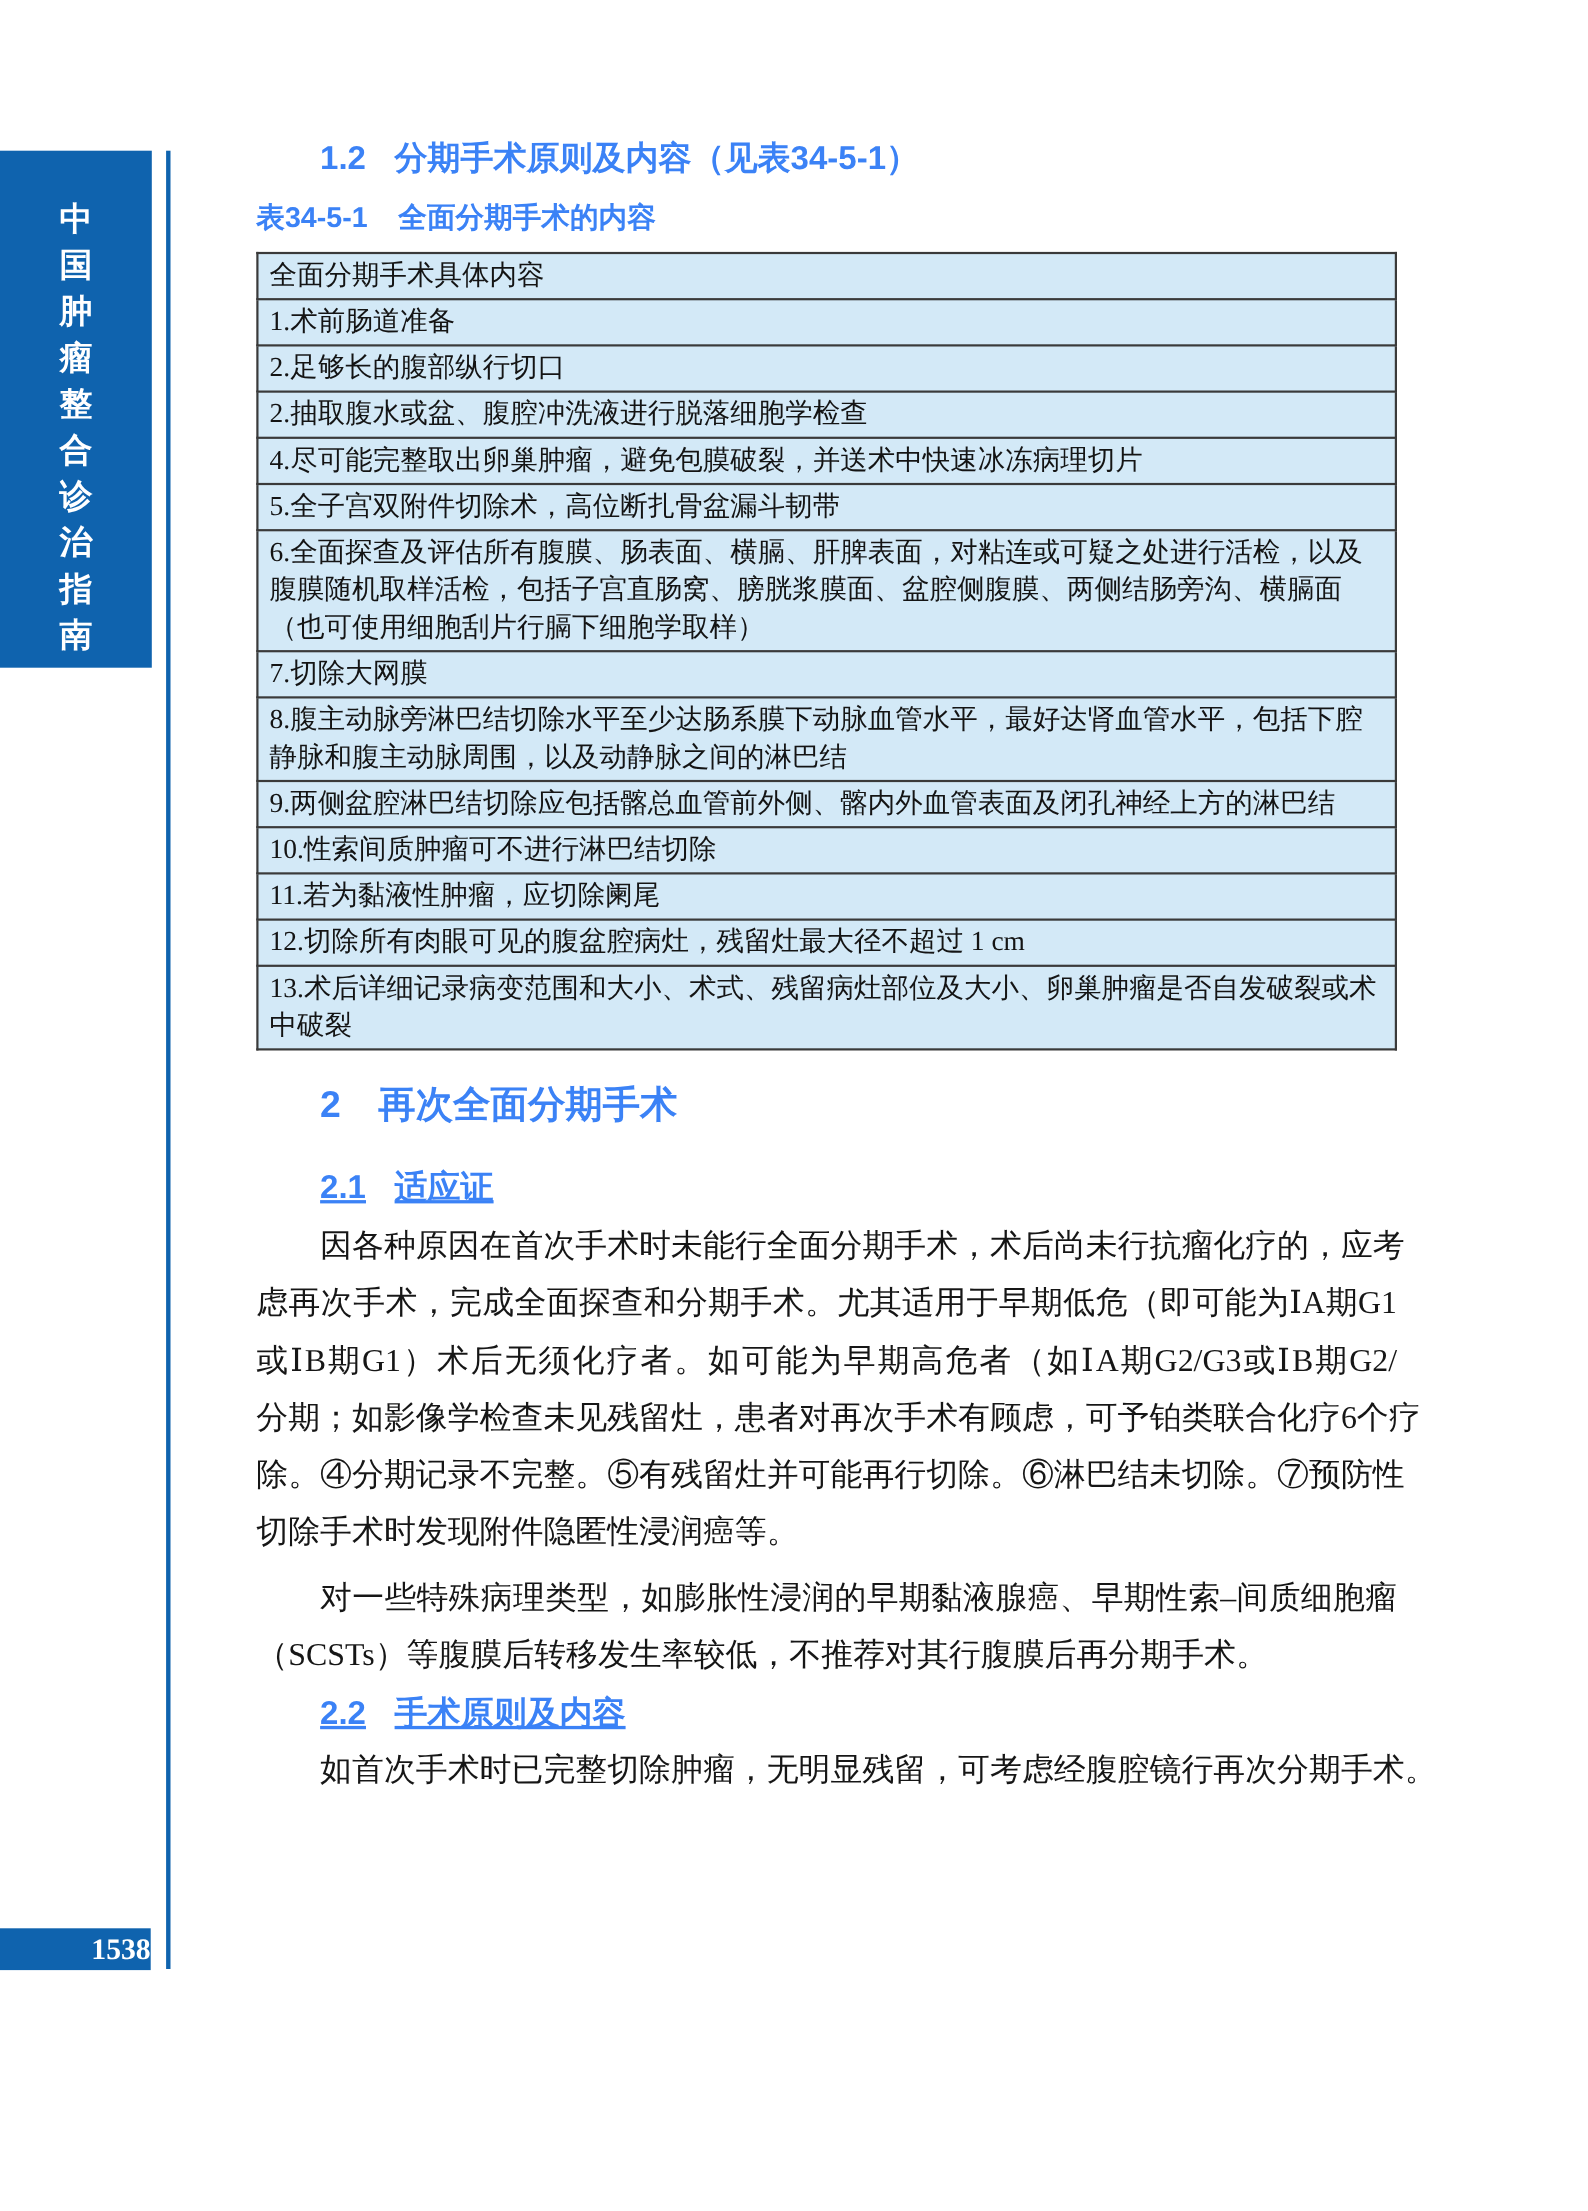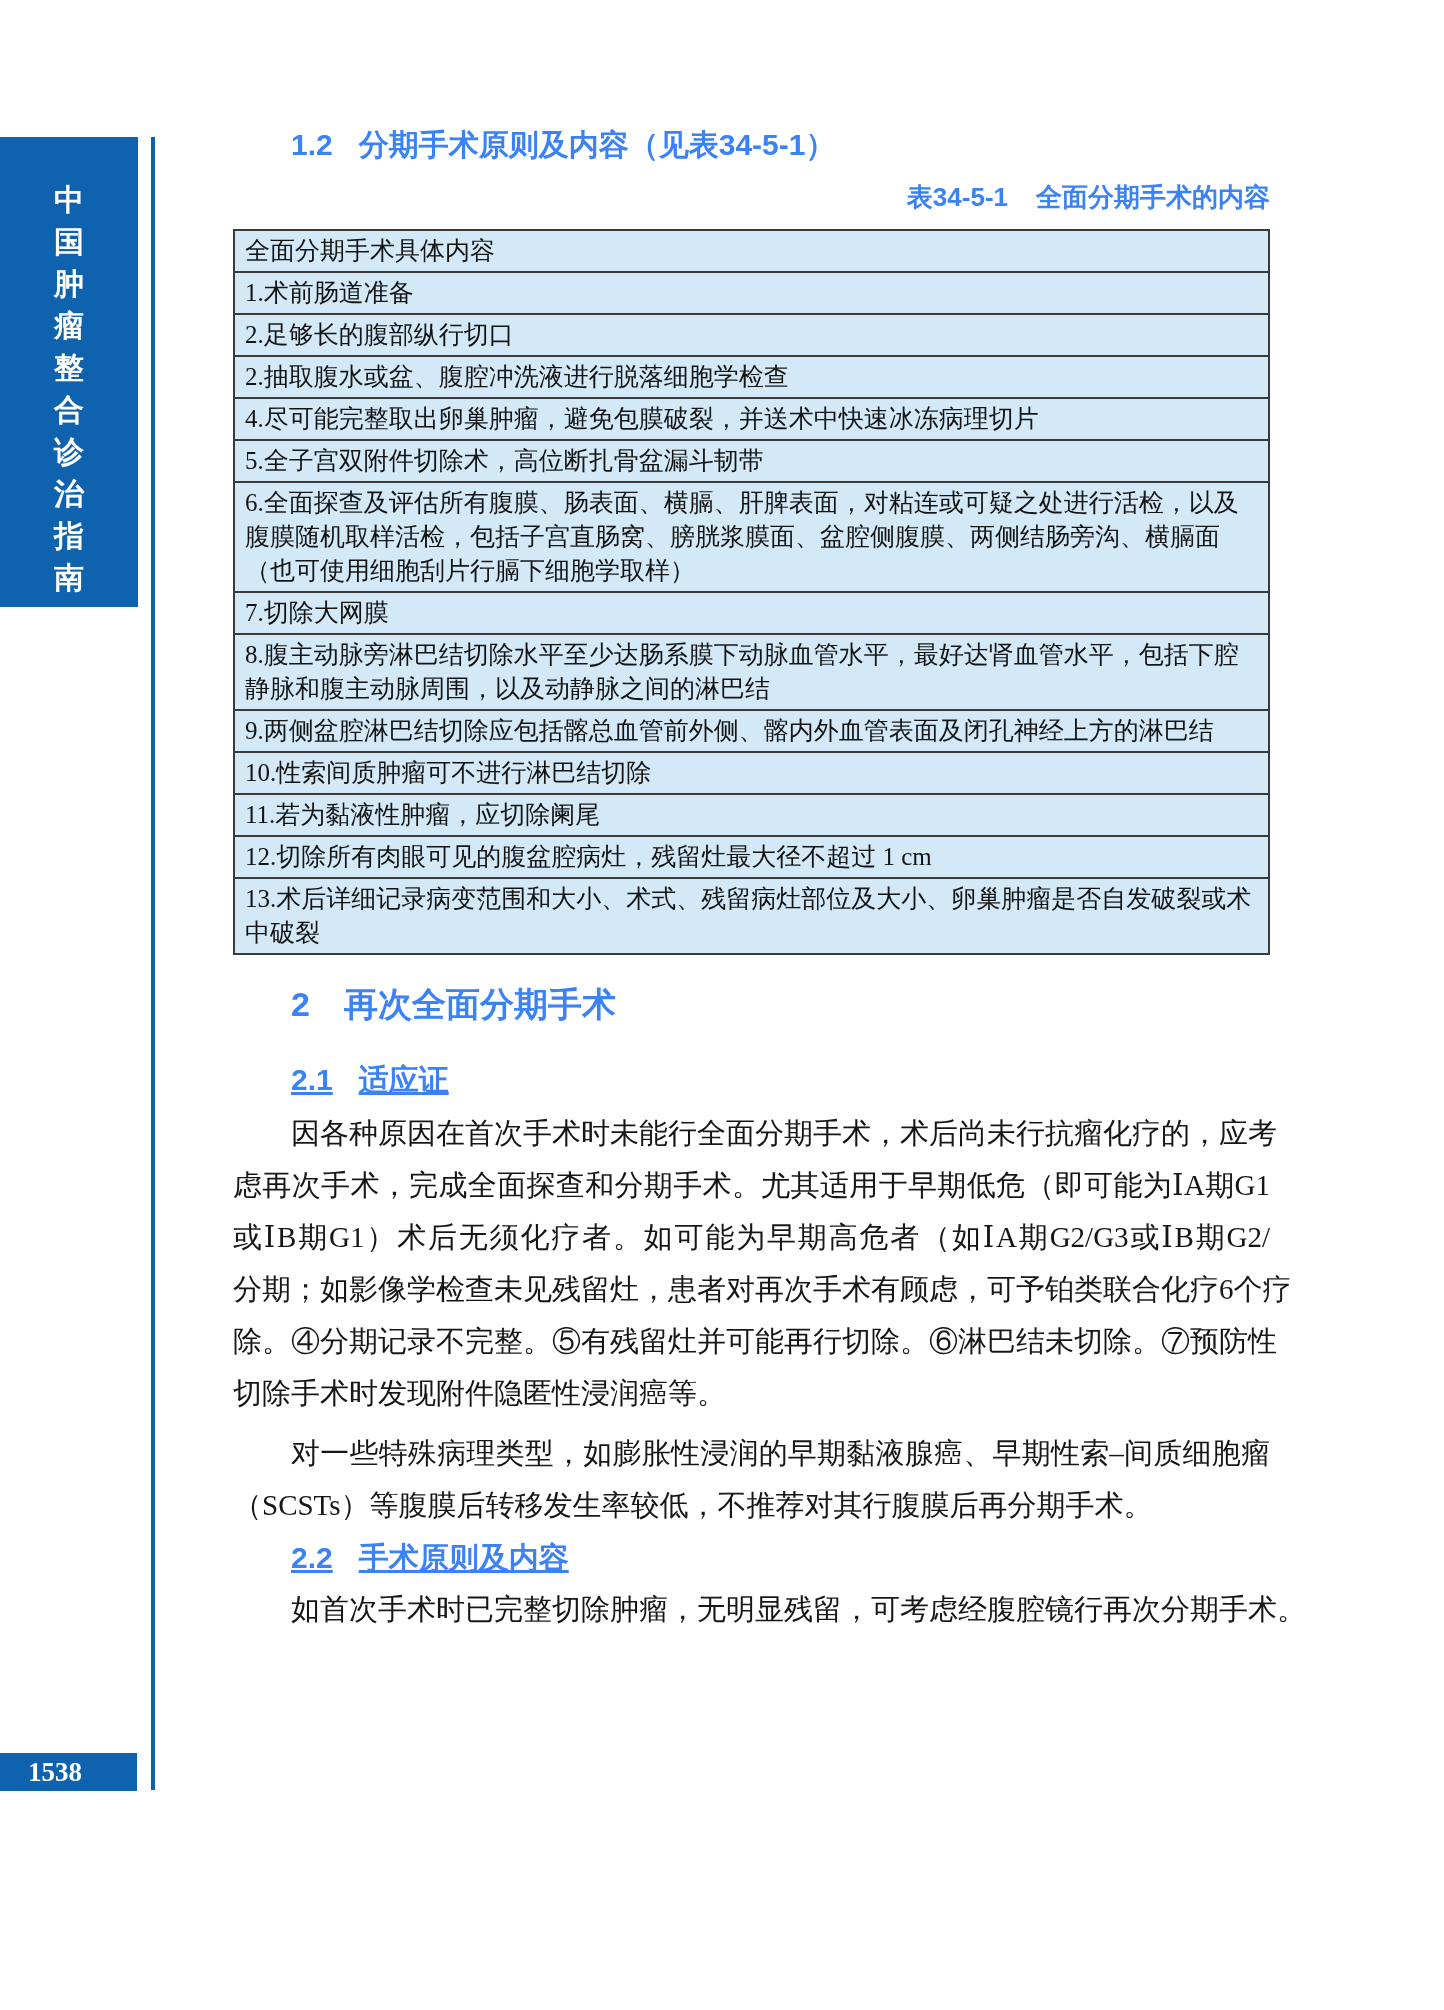--- a/index.html
+++ b/index.html
@@ -16,35 +16,35 @@
   }
   .side-banner .ch{
     color:#ffffff;font-family:"Liberation Sans","DejaVu Sans",sans-serif;
     font-weight:bold;font-size:30px;line-height:30px;
   }
   .v-rule{
     position:absolute;left:151px;top:137px;width:4px;height:1653px;background:#0f63ae;
   }
   .page-badge{
     position:absolute;left:0;top:1753px;width:137px;height:38px;background:#0f63ae;
-    display:flex;align-items:center;justify-content:flex-start;box-sizing:border-box;padding-left:28px;
+    display:flex;align-items:center;justify-content:flex-end;box-sizing:border-box;padding-left:41px;
     color:#ffffff;font-weight:bold;font-size:27px;
     font-family:"Liberation Serif","DejaVu Serif",serif;
   }
   
   .content{
     position:absolute;left:233px;top:127px;width:1037px;
   }
   .h-blue{
     color:#3b82f6;font-family:"Liberation Sans","DejaVu Sans",sans-serif;font-weight:bold;
   }
   .h12{padding-left:58px;font-size:30px;line-height:36px;}
   .h12 .num{margin-right:26px;}
   .tbl-caption{
-    margin-top:18px;text-align:right;font-size:26px;line-height:32px;
+    margin-top:18px;text-align:left;font-size:26px;line-height:32px;
   }
   .tbl-caption .num{margin-right:28px;}
   table.stage{
     margin-top:16px;width:1037px;border-collapse:collapse;table-layout:fixed;
   }
   table.stage td{
     background:#d3e9f7;border:2px solid #3a3a3a;
     font-size:25px;line-height:34px;padding:3px 10px;
     color:#141414;word-break:break-all;
   }

